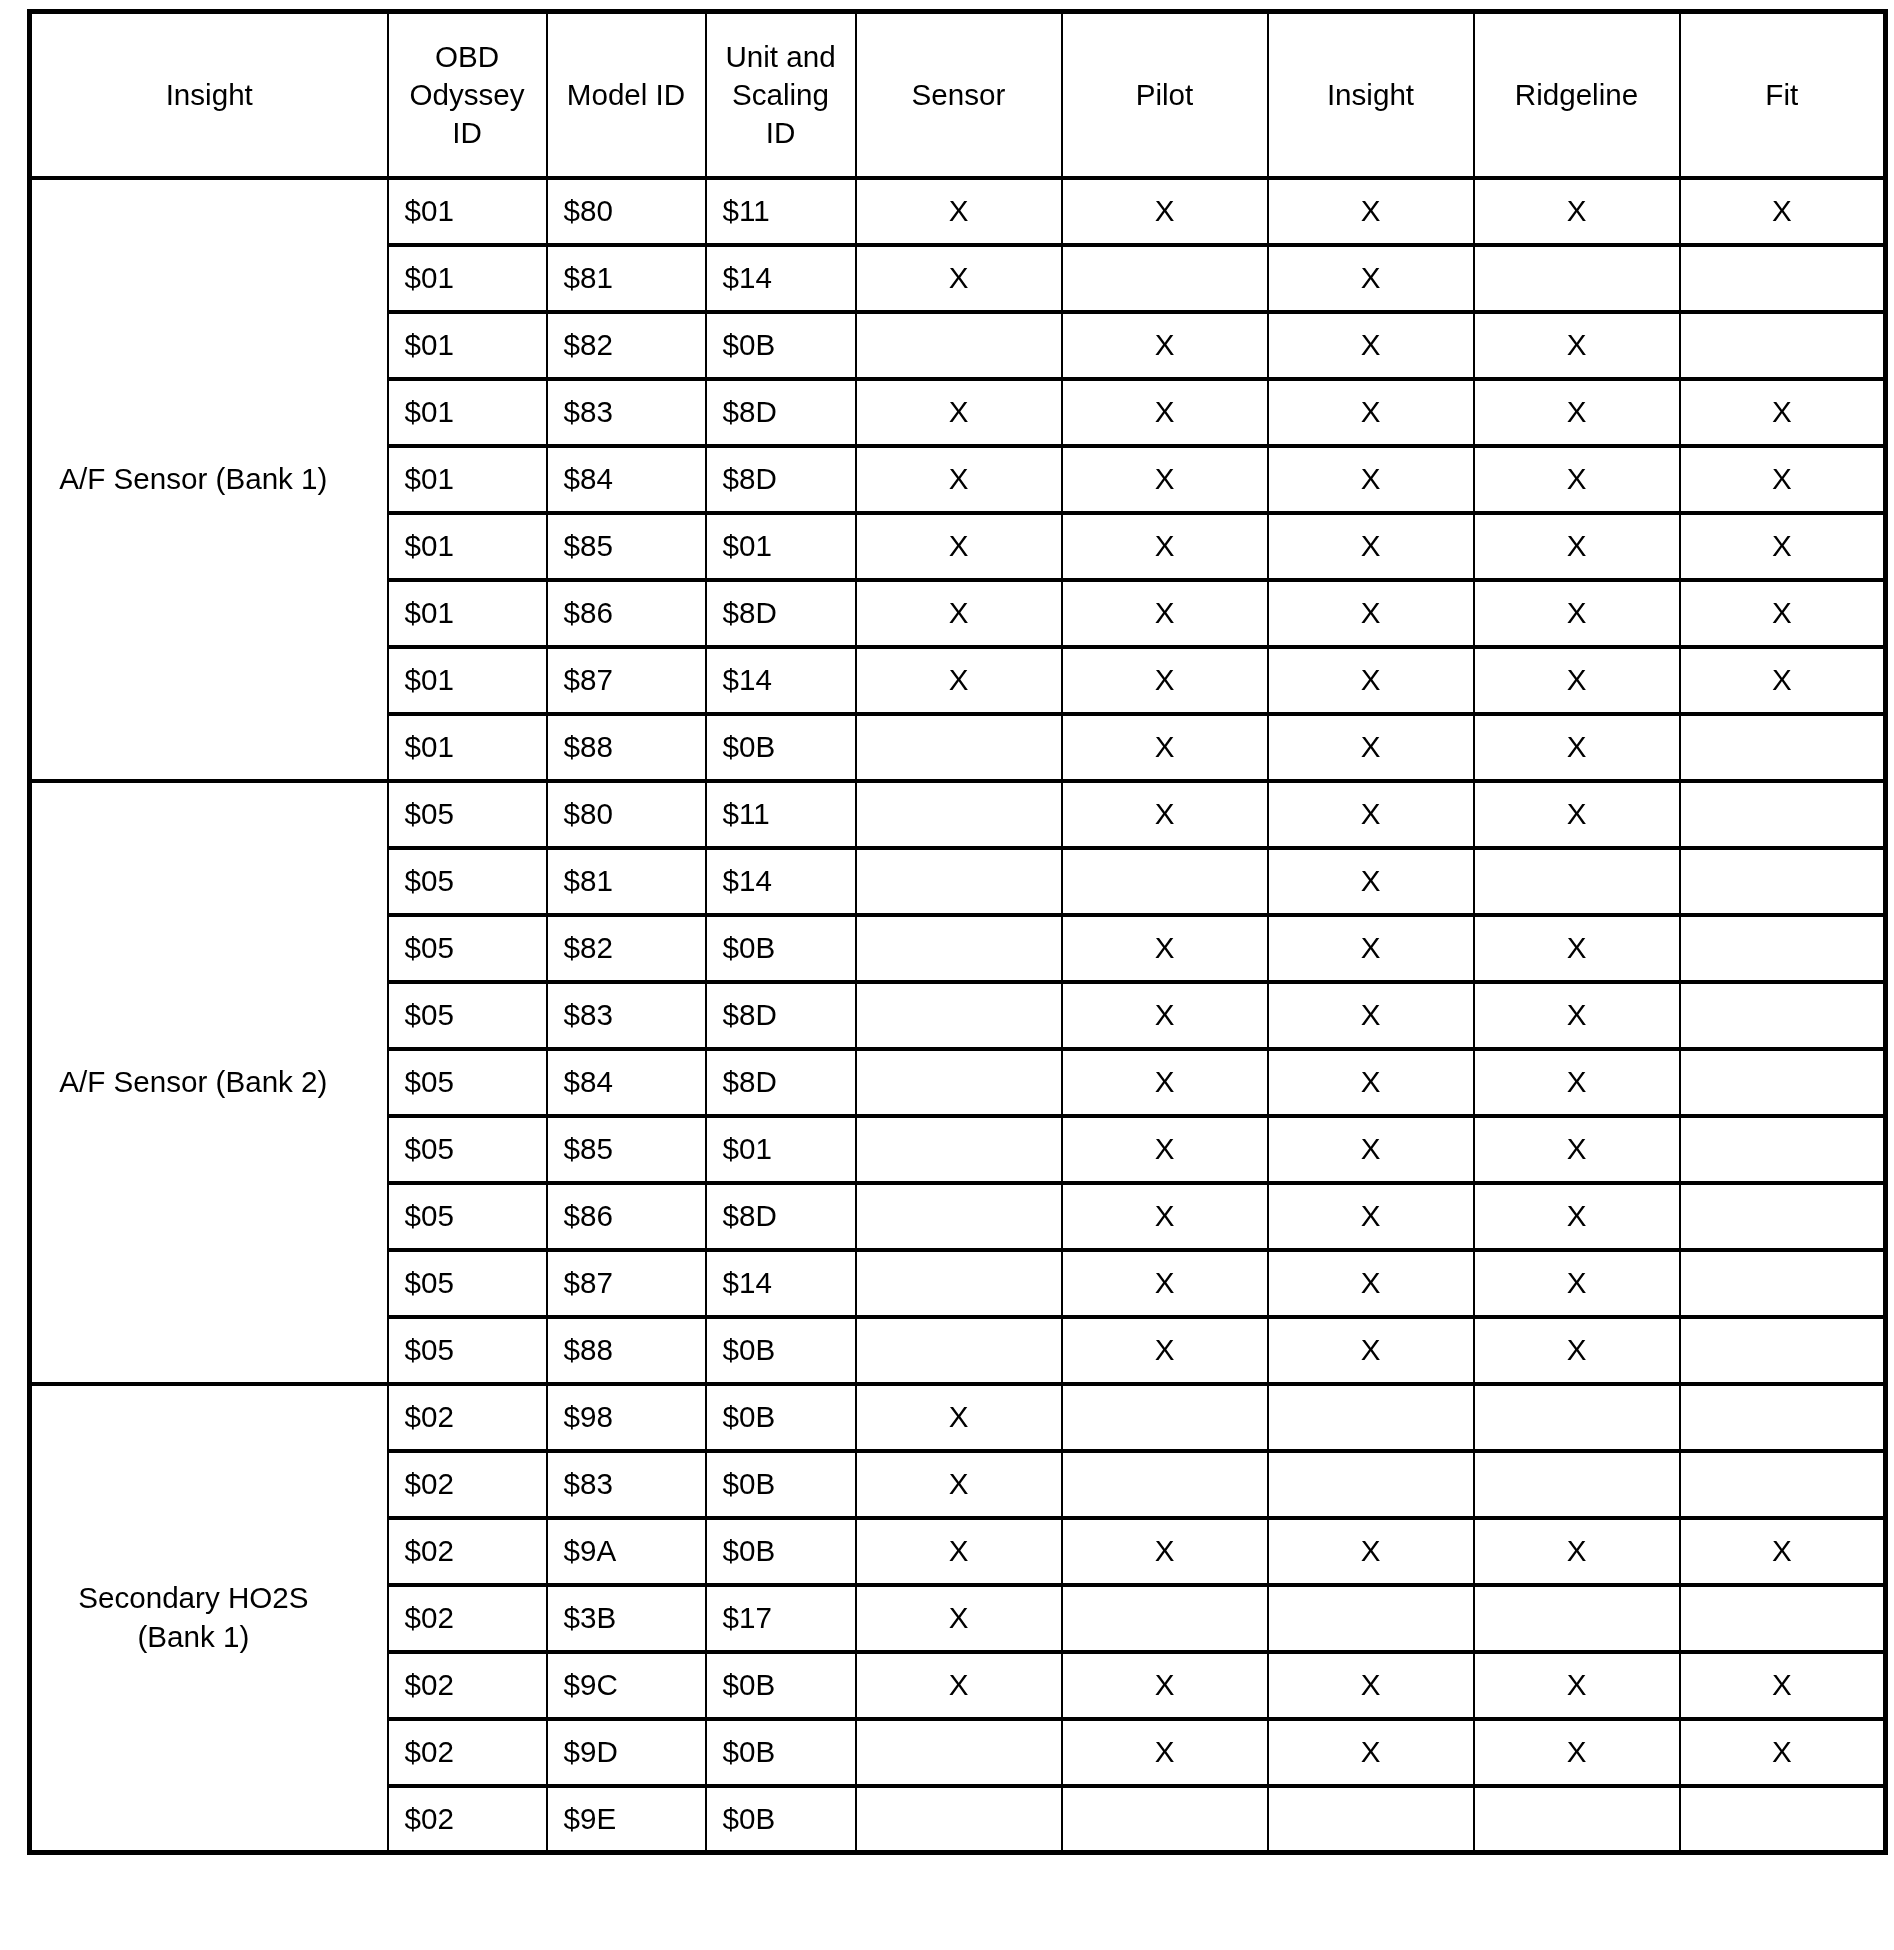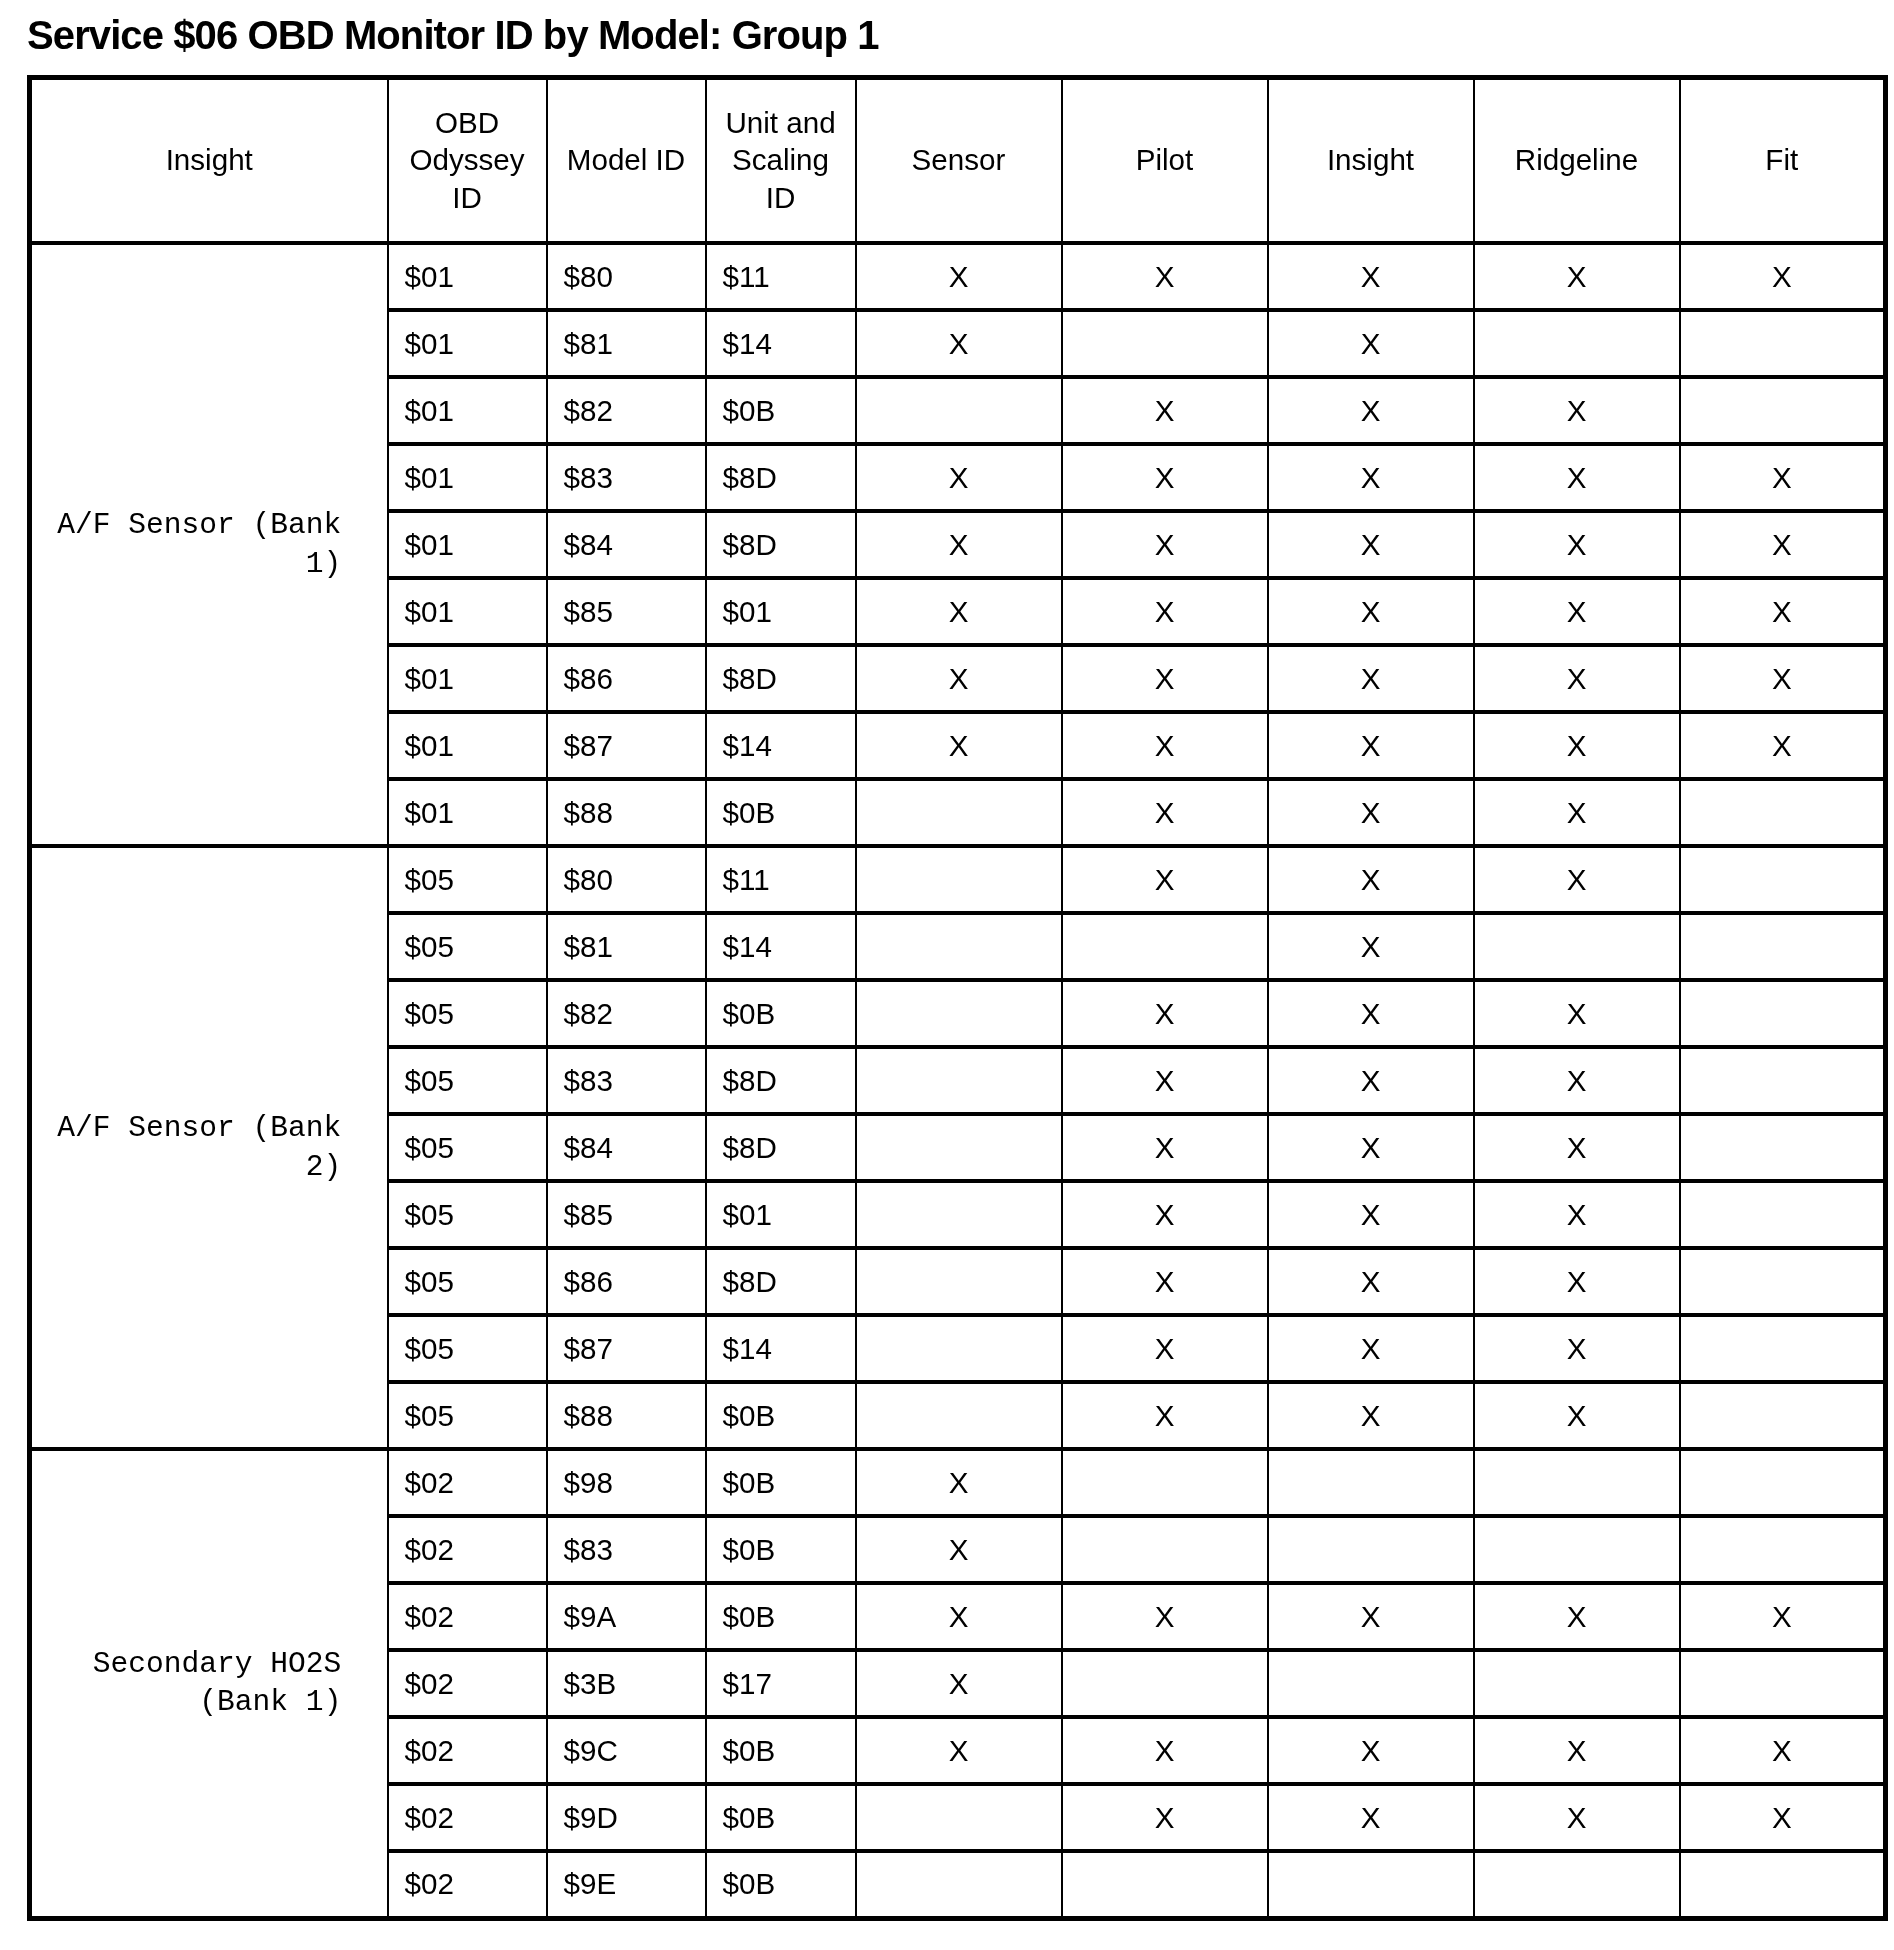--- a/index.html
+++ b/index.html
@@ -56,35 +56,33 @@
     padding: 0;
   }
   td.id-cell {
     text-align: left;
     padding-left: 16px;
   }
   td.mark-cell {
     text-align: center;
   }
   td.monitor-cell {
-    text-align: right;
+    text-align: center;
     padding-left: 13.4px;
     vertical-align: middle;
-    font-family: Liberation Mono, monospace;
   }
   .monitor-label {
     max-width: 296px;
     line-height: 1.3;
   }
 </style>
 </head>
 <body>
 
 <div class="page">
-  <h1 class="page-title">Service $06 OBD Monitor ID by Model: Group 1</h1>
 
   <table class="obd-table">
     <colgroup>
       <col style="width:358px">
       <col style="width:159px">
       <col style="width:159px">
       <col style="width:150px">
       <col style="width:206px">
       <col style="width:206px">
       <col style="width:206px">

